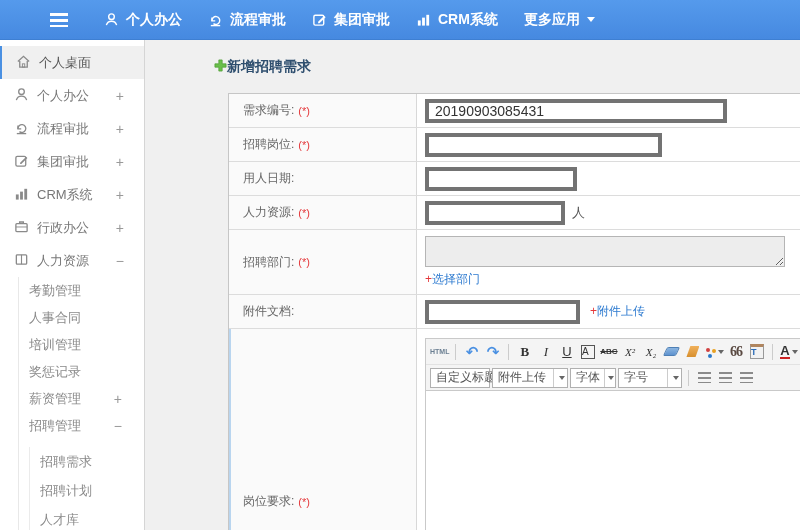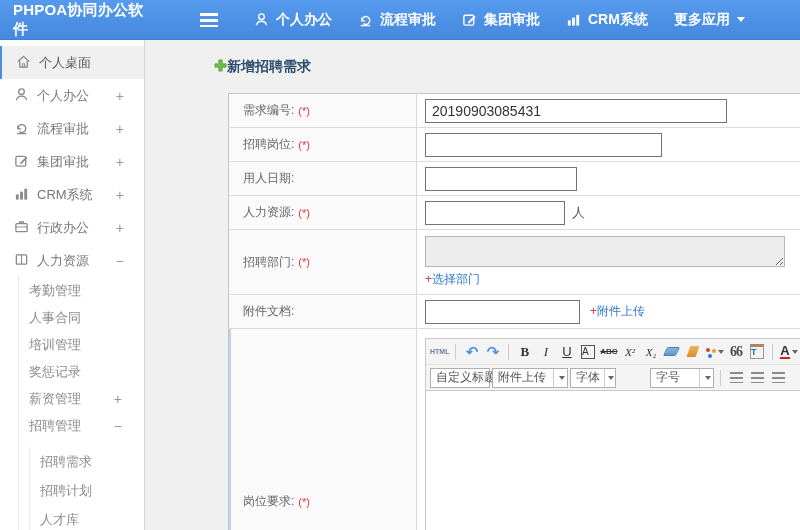--- a/index.html
+++ b/index.html
@@ -43,21 +43,21 @@
   .frow { display:flex; border-bottom:1px solid #dcdcdc; }
   .r-std { height:34px; }
   .r-dept { height:65px; }
   .r-editor { height:345px; border-bottom:none; }
   .flabel { flex:none; width:188px; background:#fafafa; border-right:1px solid #d8d8d8;
     display:flex; align-items:center; padding-left:14px; font-size:12px; color:#666; gap:4px; }
   .r-editor .flabel { box-shadow:inset 2px 0 0 #b9d5ef; }
   .req { color:#e4393c; font-size:11px; }
   .fvalue { flex:1; display:flex; align-items:center; padding:4px 8px; background:#fff; min-width:0; overflow:visible; }
   .fvalue.col { flex-direction:column; align-items:flex-start; justify-content:center; gap:4px; padding:6px 8px; }
-  input[type=text] { border:1px solid #737373; height:24px; padding:0 6px; font-size:14px; color:#333;
+  input[type=text] { border:4px solid #737373; height:24px; padding:0 6px; font-size:14px; color:#333;
     font-family:"Liberation Sans",sans-serif; outline:none; background:#fff; }
   .in-no { width:302px; height:26px; }
   .in-pos { width:237px; }
   .in-date { width:152px; }
   .in-count { width:140px; }
   .in-att { width:155px; }
   .suffix { margin-left:7px; font-size:13px; color:#555; }
   textarea.dept { width:360px; height:40px; background:#ededed; border:1px solid #b5b5b5; resize:both; }
   .linkline { font-size:12px; cursor:pointer; }
   .linkline .plus { color:#e4393c; }
@@ -88,34 +88,33 @@
     border:1px solid #4d7fb5; transform:skewX(-25deg); border-radius:2px; }
   .shape-brush { width:13px; height:11px; background:linear-gradient(#f0b05a,#d78f2e);
     clip-path:polygon(0 100%,30% 0,100% 0,70% 100%); }
   .shape-palette { position:relative; width:12px; height:10px; }
   .shape-palette i { position:absolute; left:2px; top:1px; width:4px; height:4px; border-radius:50%; background:#d04040;
     box-shadow:6px 1px 0 #e8a020, 2px 6px 0 #2a78c8; }
   .caret-g { width:0; height:0; border:3px solid transparent; border-top:4px solid #666; margin:4px 0 0 2px; }
   .tb-select { display:flex; align-items:center; justify-content:space-between; height:20px;
     border:1px solid #b0b0b0; background:#fff; font-size:12px; color:#555; padding-left:5px; cursor:pointer; flex:none; }
   .sel-cap { width:14px; height:18px; border-left:1px solid #ccc; display:flex; align-items:center; justify-content:center; margin-left:4px; }
-  .w-style { width:60px; } .w-para { width:76px; } .w-font { width:46px; } .w-size { width:64px;margin-left:32px; }
+  .w-style { width:60px; } .w-para { width:76px; } .w-font { width:46px; } .w-size { width:64px; }
   .align-btn { width:19px; height:18px; display:flex; align-items:center; justify-content:center; cursor:pointer; flex:none; }
   .align-btn b { width:13px; height:11px; background:repeating-linear-gradient(to bottom,#8a8a8a 0 2px,transparent 2px 5px); }
   .ed-body { height:180px; background:#fff; }
 
   .plus-icon { display:block; }
 </style>
 </head>
 <body>
 
 <div id="app">
 
   <div class="header">
-    <div class="logo">PHPOA协同办公软件</div>
     <div class="hamb-wrap">
       <span class="hamb"></span>
     </div>
     <div class="topnav">
       <div class="topnav-item">
         <span>
             <svg width="15" height="15" viewBox="0 0 16 16">
               <circle cx="8" cy="5" r="3" fill="none" stroke="#fff" stroke-width="1.5"></circle>
               <path d="M2.5 14c1-3.2 4-4.2 5.5-4.2s4.5 1 5.5 4.2" fill="none" stroke="#fff" stroke-width="1.5"></path>
             </svg>

